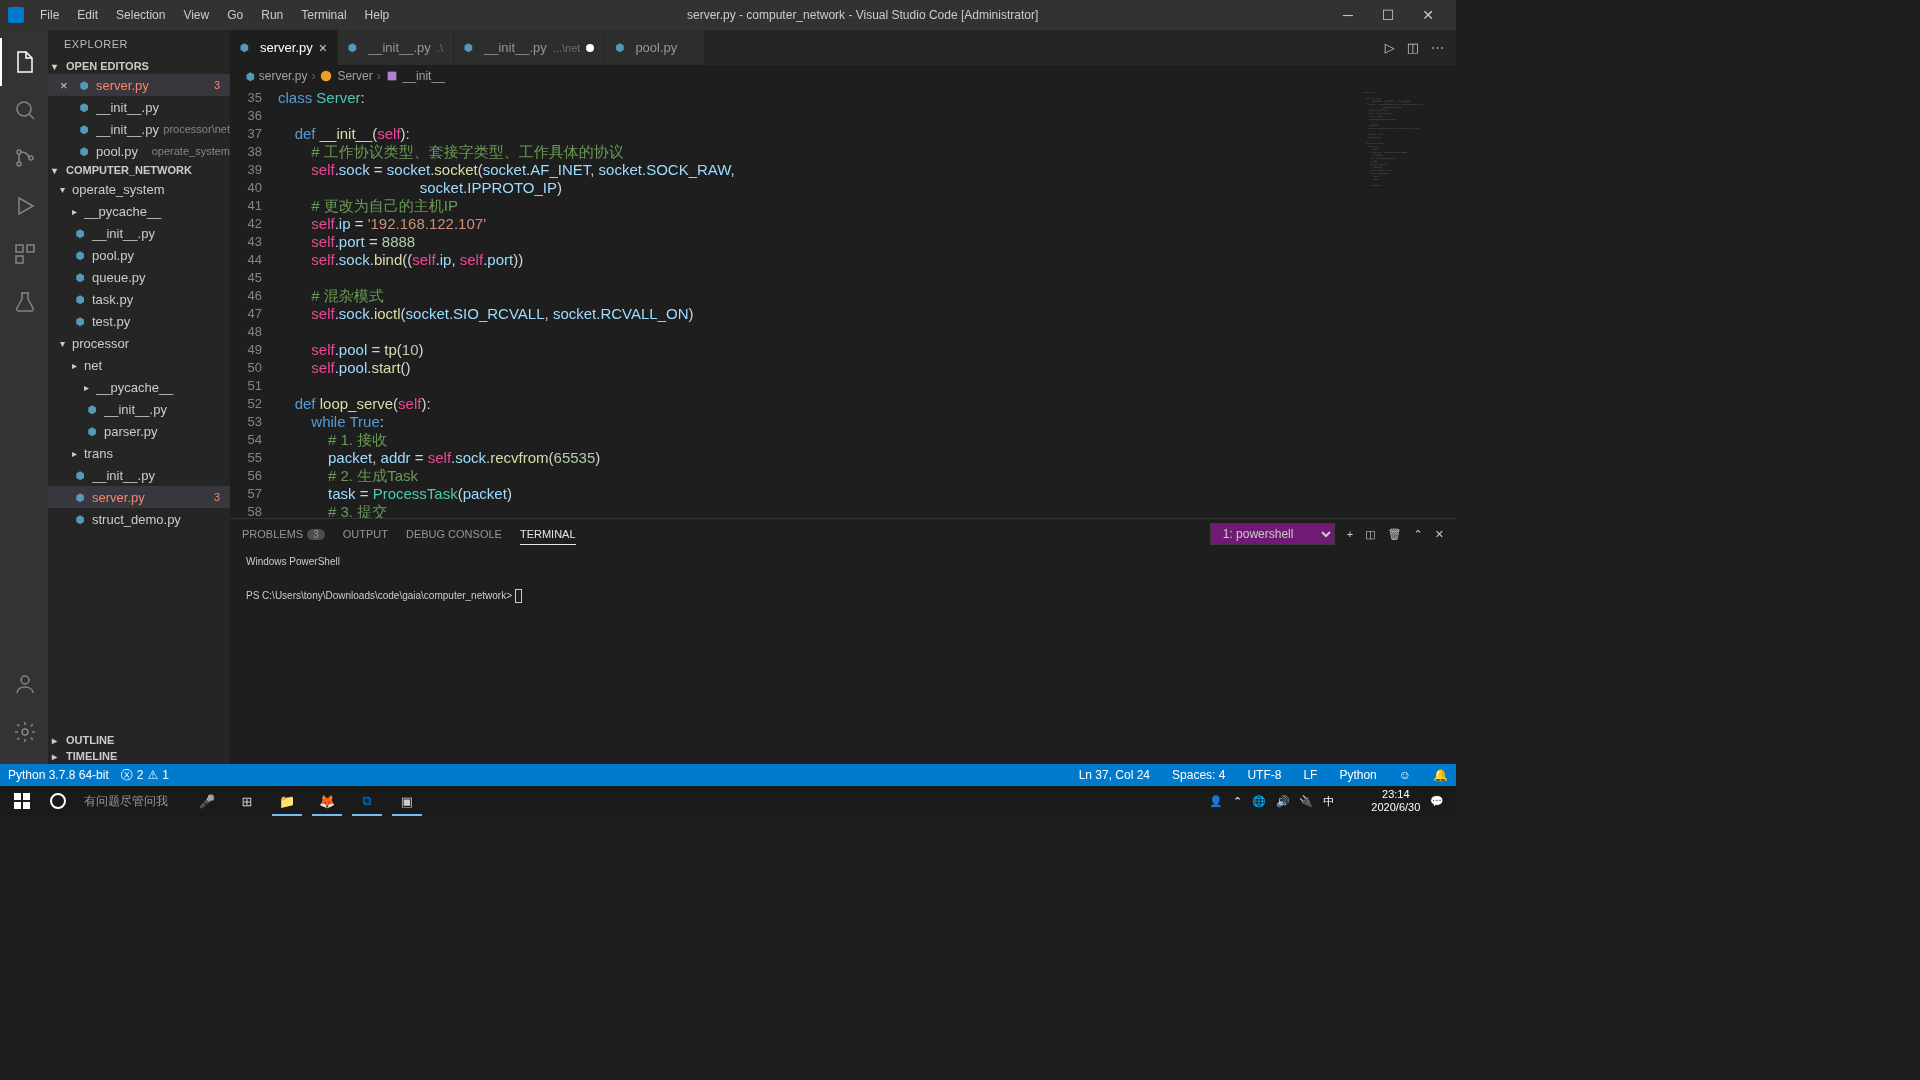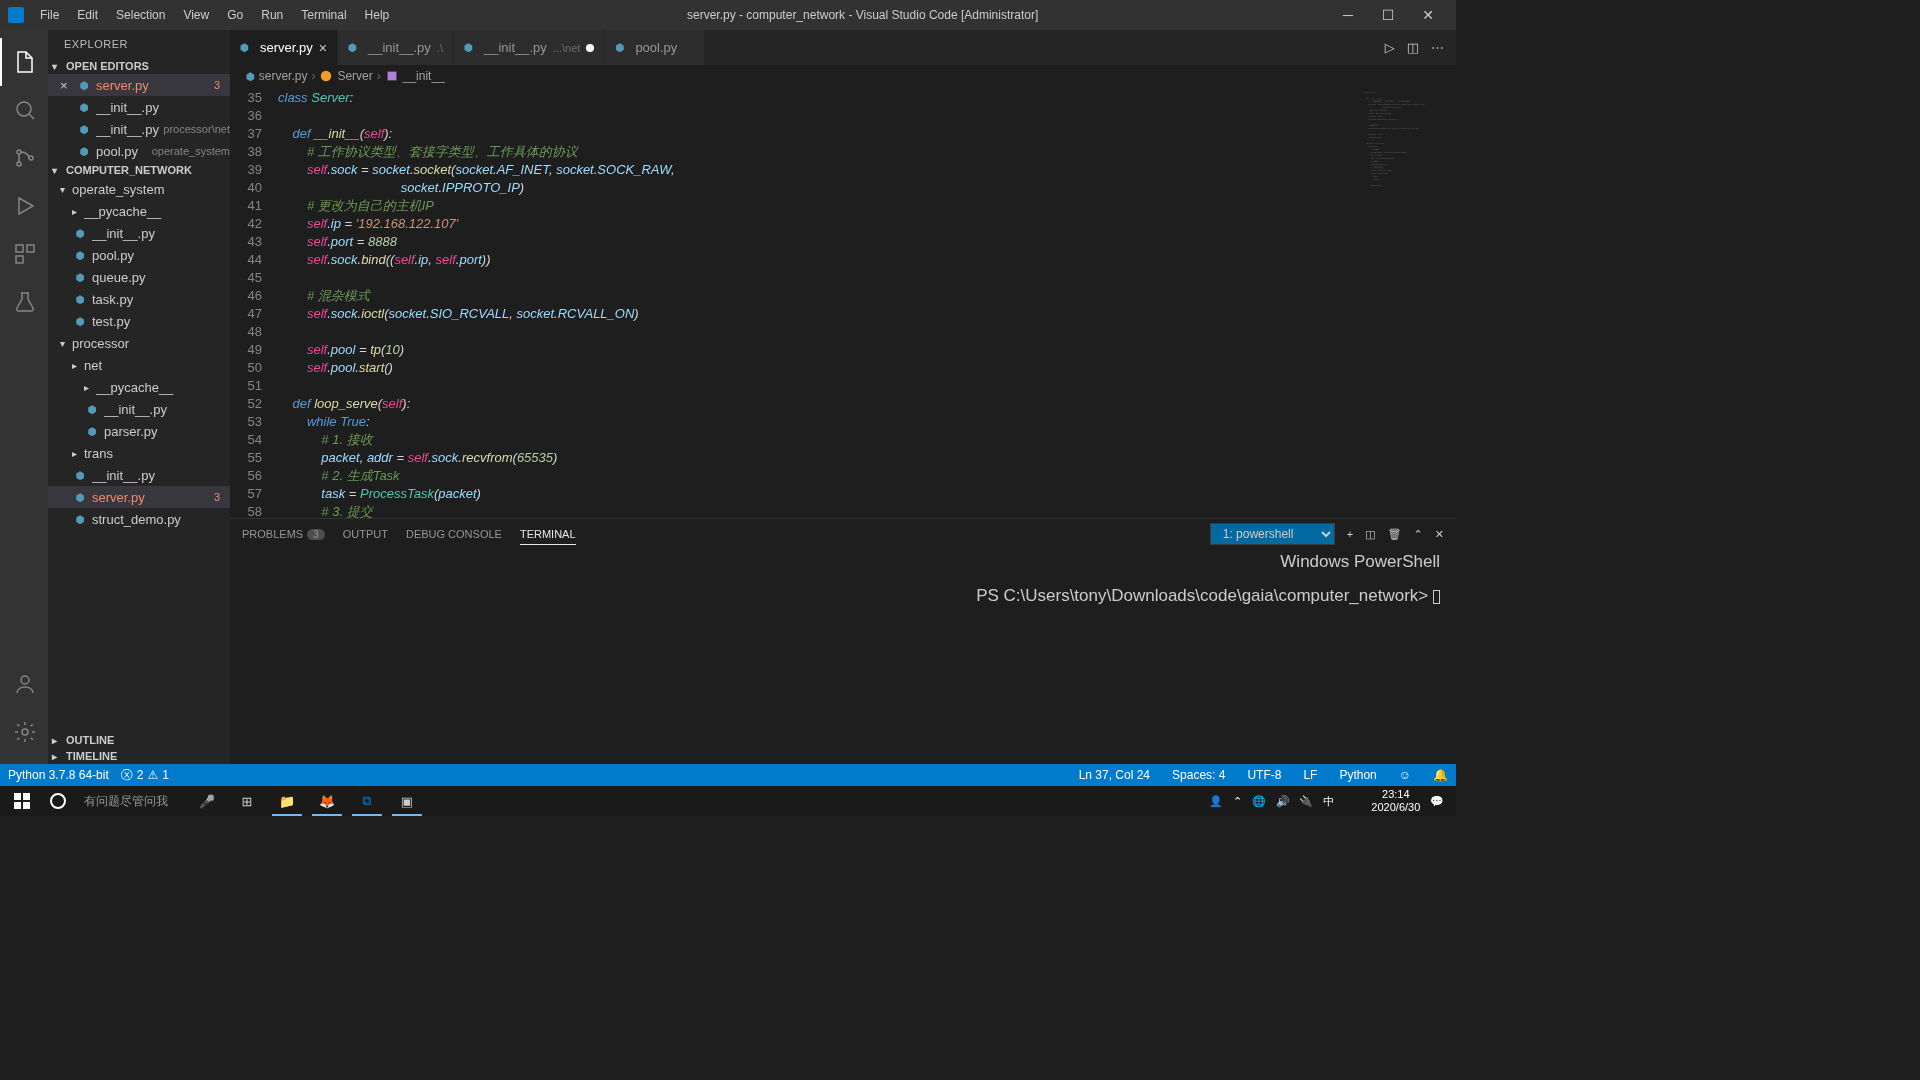--- a/index.html
+++ b/index.html
@@ -54,21 +54,21 @@
 .tab-actions { margin-left: auto; display: flex; align-items: center; gap: 12px; padding: 0 12px; color: #cccccc; }
 .tab-actions span { cursor: pointer; }
 
 .breadcrumb { height: 22px; display: flex; align-items: center; padding: 0 16px; font-size: 12px; color: #a0a0a0; gap: 4px; background: #1e1e1e; }
 .breadcrumb .crumb { display: flex; align-items: center; gap: 4px; }
 .breadcrumb .sep { color: #666; }
 
 .code-wrap { flex: 1; display: flex; position: relative; overflow: hidden; }
 .gutter { width: 48px; text-align: right; color: #858585; font-family: Consolas, monospace; font-size: 13px; line-height: 18px; padding-top: 2px; user-select: none; }
 .gutter div { padding-right: 16px; height: 18px; }
-.code { flex: 1; font-family: Consolas, monospace; font-size: 13px; line-height: 18px; white-space: pre; padding-top: 2px; color: #d4d4d4; font-style: italic; }
+.code { flex: 1; font-family: Consolas, monospace; font-size: 15px; line-height: 18px; white-space: pre; padding-top: 2px; color: #d4d4d4; }
 .code .line { height: 18px; }
 .kw { color: #569cd6; }
 .cls { color: #4ec9b0; }
 .fn { color: #dcdcaa; }
 .self { color: #ec4899; }
 .prop { color: #9cdcfe; }
 .str { color: #ce9178; }
 .num { color: #b5cea8; }
 .cmt { color: #6a9955; }
 .op { color: #d4d4d4; }
@@ -77,23 +77,23 @@
 .minimap { position: absolute; right: 0; top: 0; bottom: 0; width: 96px; background: #1e1e1e; opacity: 0.6; }
 .minimap-content { padding: 4px; font-size: 2px; line-height: 3px; color: #888; white-space: pre; overflow: hidden; }
 
 
 .panel { height: 246px; border-top: 1px solid #333; background: #1e1e1e; display: flex; flex-direction: column; }
 .panel-tabs { height: 30px; display: flex; align-items: center; padding: 0 12px; gap: 18px; font-size: 11px; }
 .panel-tab { cursor: pointer; color: #969696; text-transform: uppercase; padding: 4px 0; }
 .panel-tab.active { color: #e7e7e7; border-bottom: 1px solid #e7e7e7; }
 .panel-tab .count { background: #4d4d4d; border-radius: 8px; padding: 0 6px; margin-left: 4px; font-size: 10px; }
 .panel-right { margin-left: auto; display: flex; align-items: center; gap: 12px; color: #cccccc; }
-.term-select { background: #0369a1; border: 1px solid #3c3c3c; color: #cccccc; padding: 2px 24px 2px 8px; font-size: 12px; }
+.term-select { background: #701a75; border: 1px solid #3c3c3c; color: #cccccc; padding: 2px 24px 2px 8px; font-size: 12px; }
 .panel-right span { cursor: pointer; }
-.terminal { flex: 1; padding: 4px 16px; font-family: Consolas, monospace; font-size: 17px; line-height: 17px; color: #cccccc; text-align: right; }
+.terminal { flex: 1; padding: 4px 16px; font-family: Consolas, monospace; font-size: 10px; line-height: 17px; color: #cccccc; }
 .cursor-box { display: inline-block; width: 7px; height: 14px; border: 1px solid #cccccc; vertical-align: middle; }
 
 
 .statusbar { position: absolute; left: 0; right: 0; bottom: 0; height: 22px; background: #007acc; color: #ffffff; display: flex; align-items: center; font-size: 12px; padding: 0 8px; gap: 12px; }
 .statusbar .right { margin-left: auto; display: flex; gap: 22px; }
 .status-item { cursor: pointer; display: flex; align-items: center; gap: 4px; }
 
 .win-taskbar { position: absolute; left: 0; right: 0; bottom: 0; height: 30px; background: #1a1a1a; display: flex; align-items: center; padding: 0 4px; }
 body { height: 816px; }
 .statusbar { bottom: 30px; }

